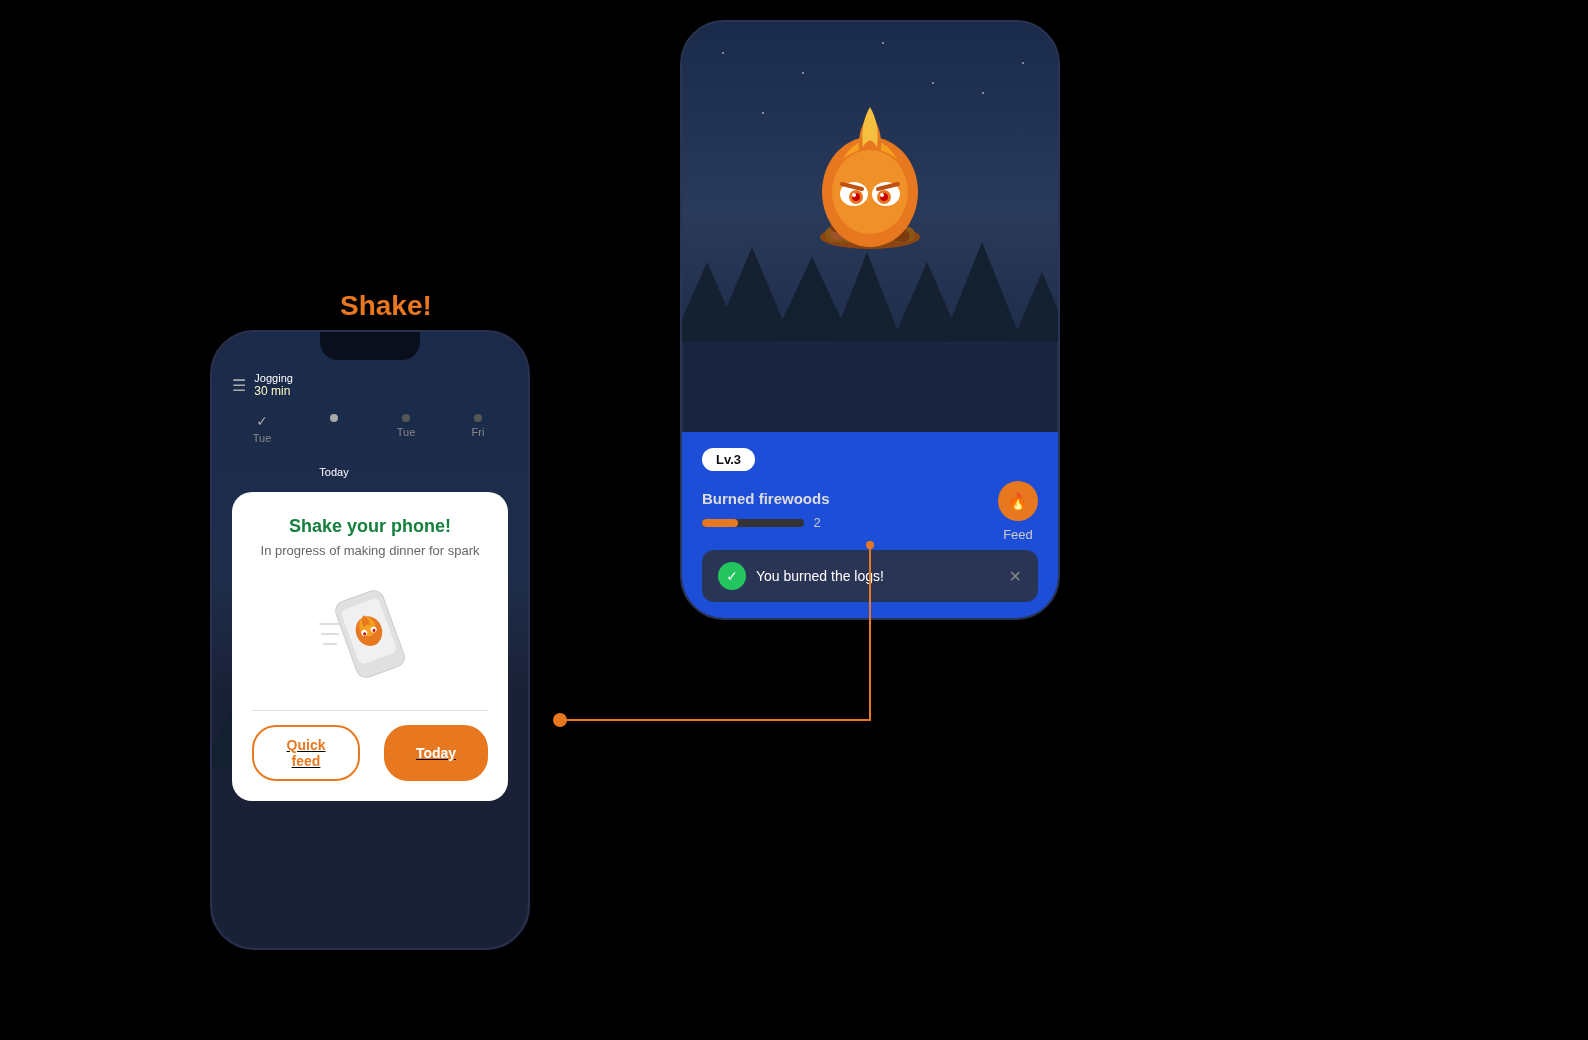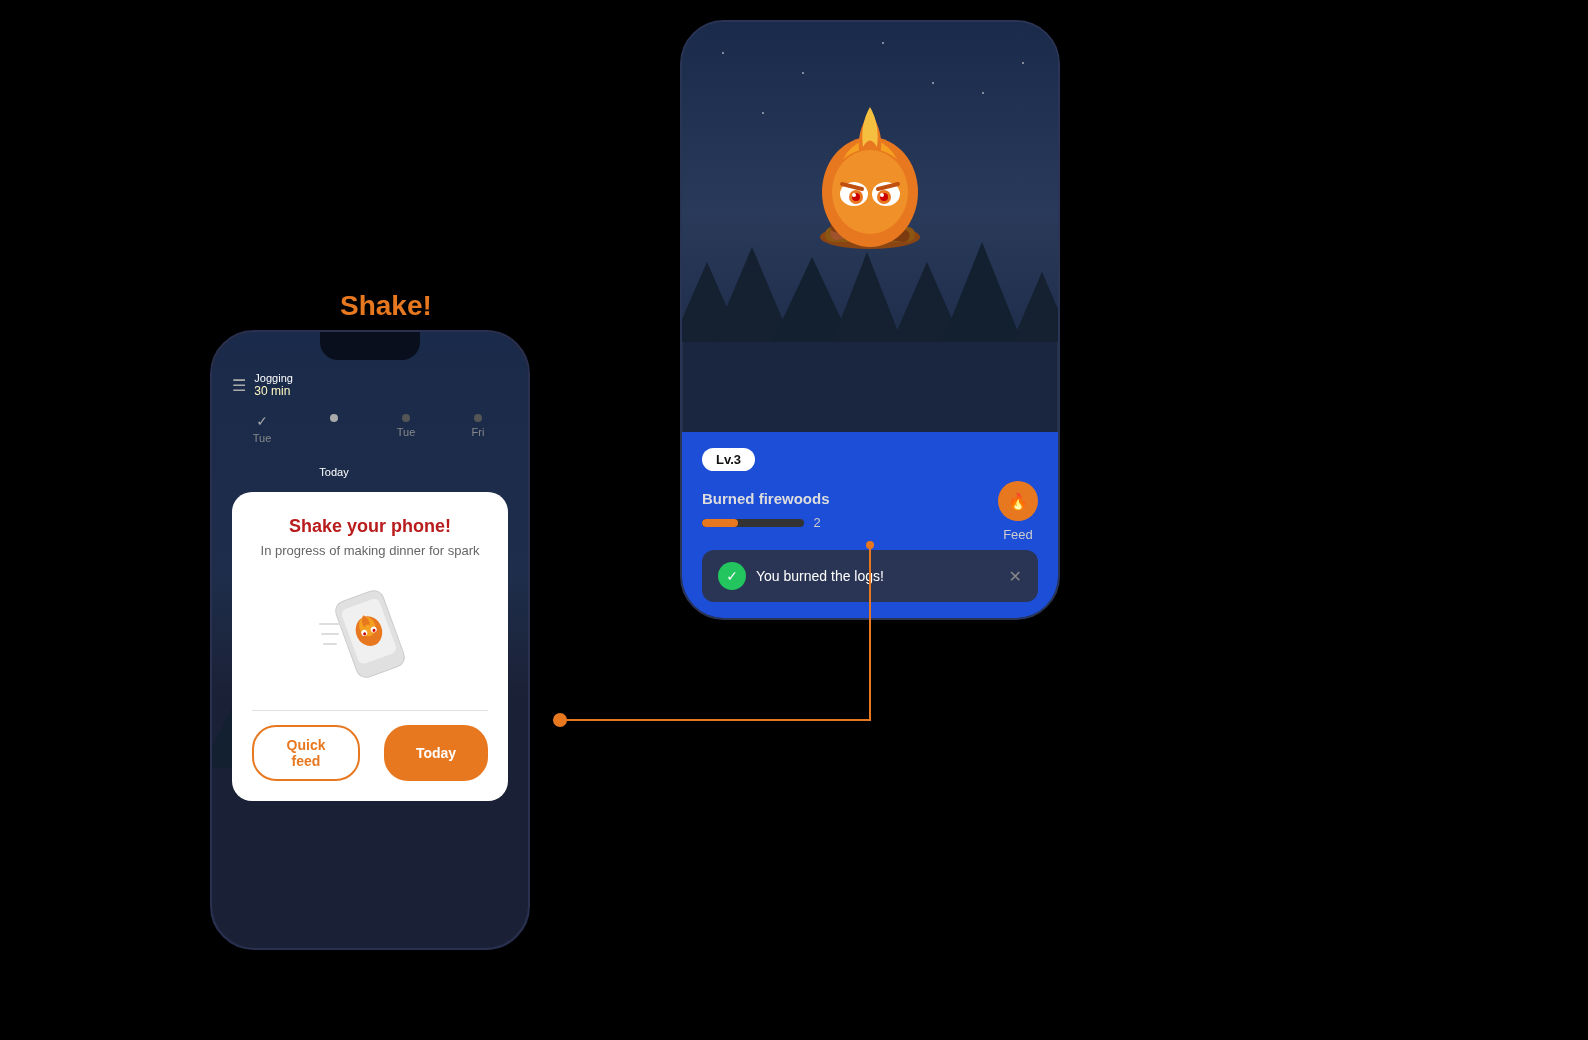--- a/index.html
+++ b/index.html
@@ -129,21 +129,21 @@
       border-radius: 20px;
       padding: 24px 20px 20px;
       margin-top: 14px;
       color: #000;
       text-align: center;
     }
 
     .modal-title {
       font-size: 18px;
       font-weight: 700;
-      color: #b91c1c;
+      color: #15803d;
       margin-bottom: 6px;
     }
 
     .modal-subtitle {
       font-size: 13px;
       color: #666;
       margin-bottom: 16px;
       text-align: center;
     }
 
@@ -157,20 +157,21 @@
     .divider {
       height: 1px;
       background: #e0e0e0;
       margin: 14px 0;
     }
 
     .modal-buttons {
       display: flex;
       gap: 24px;
       justify-content: center;
+      text-decoration: underline;
     }
 
     .btn-quick-feed {
       border: 2px solid #e87820;
       color: #e87820;
       background: transparent;
       border-radius: 24px;
       padding: 10px 22px;
       font-size: 14px;
       font-weight: 600;

